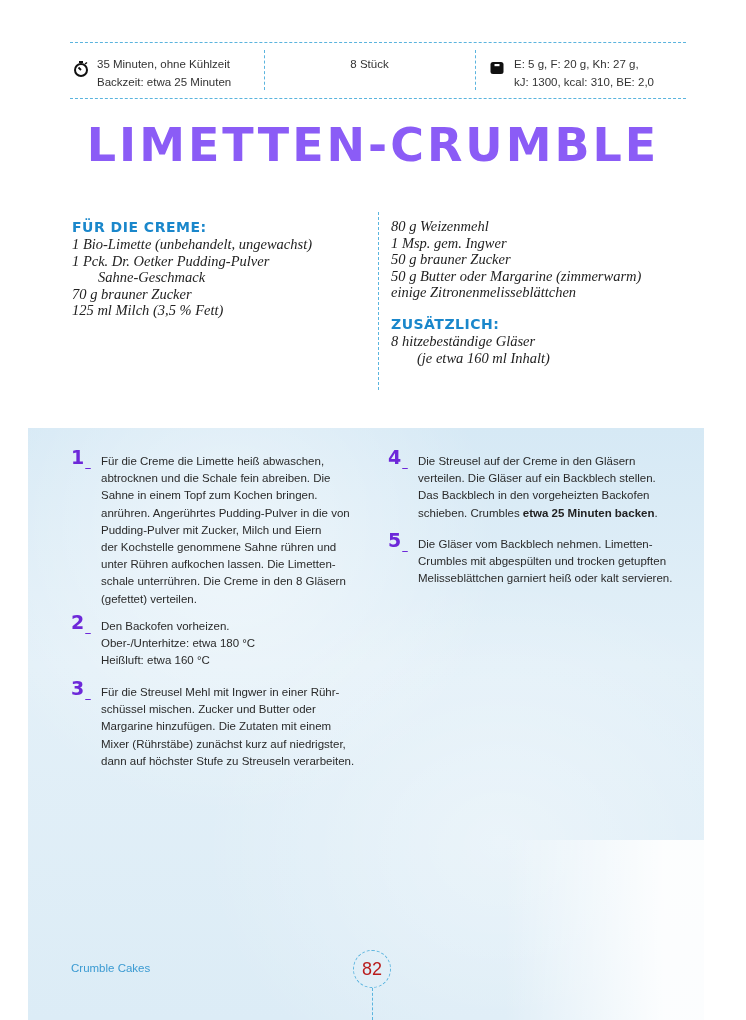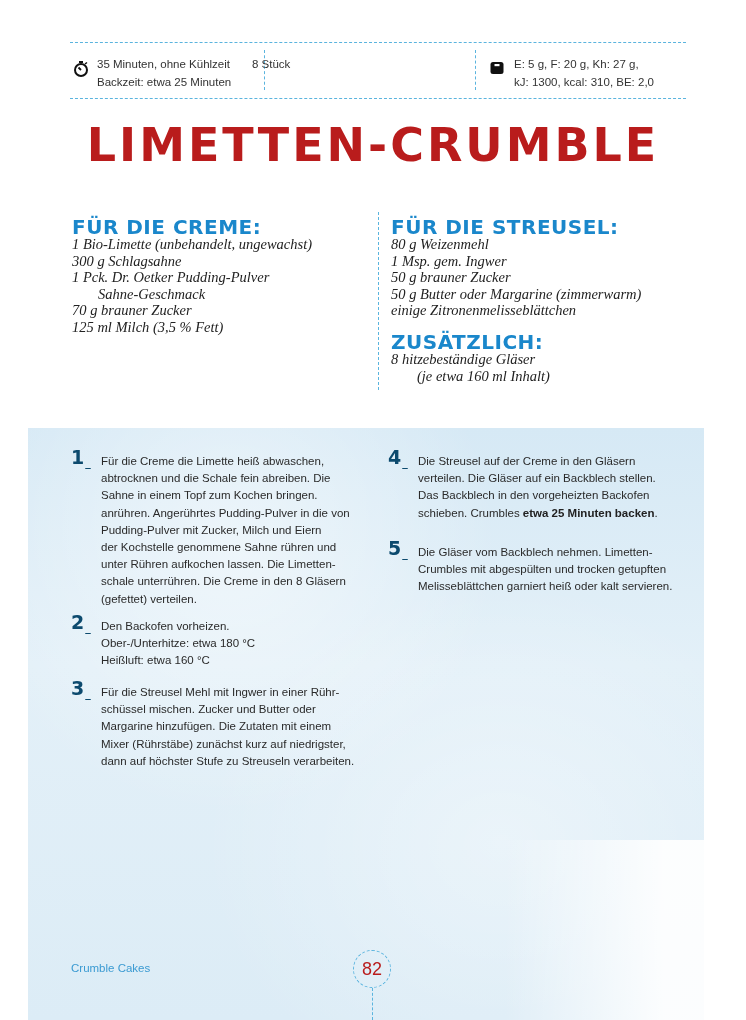--- a/index.html
+++ b/index.html
@@ -1,32 +1,32 @@
 <!DOCTYPE html>
 <html><head>
 <meta charset="utf-8">
 <style>
   html, body { margin: 0; padding: 0; }
   body { width: 746px; height: 1020px; position: relative; background: #ffffff; overflow: hidden; font-family: "Liberation Sans", sans-serif; color: #2a2a2a; }
   .dash-h { position: absolute; left: 70px; width: 616px; height: 0; border-top: 1.5px dashed #5ab4de; }
   .dash-v { position: absolute; width: 0; border-left: 1.5px dashed #5ab4de; }
   .info { position: absolute; top: 55px; font-size: 11.5px; line-height: 18px; color: #333; }
   .info .icon { position: absolute; left: 0; top: 6px; }
-  .title { position: absolute; top: 118px; left: 0; width: 746px; text-align: center; font-family: "DejaVu Sans", sans-serif; font-weight: bold; font-size: 46px; letter-spacing: 3px; color: #b91c1c; }
+  .title { position: absolute; top: 118px; left: 0; width: 746px; text-align: center; font-family: "DejaVu Sans", sans-serif; font-weight: bold; font-size: 46px; letter-spacing: 3px; color: #8b5cf6; }
   .ing { position: absolute; font-family: "Liberation Serif", serif; font-style: italic; font-size: 14.5px; line-height: 16.6px; color: #222; }
-  .ing h3 { margin: 0; font-family: "DejaVu Sans", sans-serif; font-style: normal; font-weight: bold; font-size: 20px; letter-spacing: 0.5px; color: #1a87cb; line-height: 18px; }
+  .ing h3 { margin: 0; font-family: "DejaVu Sans", sans-serif; font-style: normal; font-weight: bold; font-size: 14px; letter-spacing: 0.5px; color: #1a87cb; line-height: 18px; }
   .ing .indent { padding-left: 26px; }
   .bg { position: absolute; left: 28px; top: 428px; width: 676px; height: 592px;
         background:
           radial-gradient(ellipse at 30% 20%, rgba(255,255,255,0.5), rgba(255,255,255,0) 40%),
           radial-gradient(ellipse at 70% 70%, rgba(255,255,255,0.35), rgba(255,255,255,0) 45%),
           linear-gradient(180deg, #d6e9f5 0%, #e3f0f8 40%, #dcecf6 100%); }
   .bg-fade2 { position: absolute; right: 0; bottom: 0; width: 200px; height: 180px; background: linear-gradient(90deg, rgba(255,255,255,0) 0%, rgba(255,255,255,0.9) 80%); }
   .step { position: absolute; font-size: 11.5px; line-height: 17.2px; color: #2a2a2a; }
-  .step .num { position: absolute; left: -30px; top: -4px; font-family: "DejaVu Sans", sans-serif; font-weight: bold; font-size: 19px; color: #0c4a6e; }
+  .step .num { position: absolute; left: -30px; top: -4px; font-family: "DejaVu Sans", sans-serif; font-weight: bold; font-size: 19px; color: #6d28d9; }
   .step .num .us { font-size: 11px; vertical-align: -2px; margin-left: 1px; }
   .step b { font-weight: bold; color: #222; }
   .footer-label { position: absolute; left: 71px; top: 962px; font-size: 11.5px; color: #3a9ad2; }
   .page-circle { position: absolute; left: 353px; top: 950px; width: 36px; height: 36px; border-radius: 50%; border: 1.5px dashed #5ab4de; text-align: center; line-height: 36px; font-size: 18px; color: #b91c1c; }
   .page-stem { position: absolute; left: 372px; top: 988px; height: 32px; border-left: 1.5px dashed #5ab4de; }
 </style>
 </head>
 <body>
 
 <div class="dash-h" style="top:42px;"></div>
@@ -40,21 +40,21 @@
         <rect x="6" y="0" width="4" height="2" fill="#111"></rect>
         <line x1="12" y1="3" x2="14" y2="1.5" stroke="#111" stroke-width="1.5"></line>
         <circle cx="8" cy="9" r="6" fill="none" stroke="#111" stroke-width="2"></circle>
         <line x1="8" y1="9" x2="5.5" y2="6.5" stroke="#111" stroke-width="1.8"></line>
       </svg>
   </span>
   <div>35 Minuten, ohne Kühlzeit</div>
   <div>Backzeit: etwa 25 Minuten</div>
 </div>
 
-<div class="info" style="left:252px; width:211px; ">
+<div class="info" style="left:264px; width:211px; text-align:center;">
   <div>8 Stück</div>
 </div>
 
 <div class="info" style="left:490px; padding-left:24px;">
   <span class="icon">
     <svg width="14" height="14" viewBox="0 0 14 14">
         <rect x="0.5" y="1" width="13" height="12" rx="2.5" fill="#111"></rect>
         <rect x="4.5" y="3" width="5" height="2.2" fill="#fff"></rect>
       </svg>
   </span>
@@ -62,29 +62,27 @@
   <div>kJ: 1300, kcal: 310, BE: 2,0</div>
 </div>
 
 <div class="title">LIMETTEN-CRUMBLE</div>
 
 <div class="dash-v" style="left:378px; top:212px; height:178px;"></div>
 
 <div class="ing" style="left:72px; top:218px;">
   <h3>FÜR DIE CREME:</h3>
   <div>1 Bio-Limette (unbehandelt, ungewachst)</div>
-  <div>300 g Schlagsahne</div>
   <div>1 Pck. Dr. Oetker Pudding-Pulver</div>
   <div class="indent">Sahne-Geschmack</div>
   <div>70 g brauner Zucker</div>
   <div>125 ml Milch (3,5 % Fett)</div>
 </div>
 
 <div class="ing" style="left:391px; top:218px;">
-  <h3>FÜR DIE STREUSEL:</h3>
   <div>80 g Weizenmehl</div>
   <div>1 Msp. gem. Ingwer</div>
   <div>50 g brauner Zucker</div>
   <div>50 g Butter oder Margarine (zimmerwarm)</div>
   <div>einige Zitronenmelisseblättchen</div>
   <h3 style="margin-top:14px;">ZUSÄTZLICH:</h3>
   <div>8 hitzebeständige Gläser</div>
   <div class="indent">(je etwa 160 ml Inhalt)</div>
 </div>
 
@@ -122,21 +120,21 @@
 </div>
 
 <div class="step" style="left:418px; top:453px;">
   <span class="num"><span>4</span><span class="us">_</span></span>
   <div>Die Streusel auf der Creme in den Gläsern</div>
   <div>verteilen. Die Gläser auf ein Backblech stellen.</div>
   <div>Das Backblech in den vorgeheizten Backofen</div>
   <div><span>schieben. Crumbles </span><b>etwa 25 Minuten backen</b><span>.</span></div>
 </div>
 
-<div class="step" style="left:418px; top:536px;margin-top:8px;">
+<div class="step" style="left:418px; top:536px;">
   <span class="num"><span>5</span><span class="us">_</span></span>
   <div>Die Gläser vom Backblech nehmen. Limetten-</div>
   <div>Crumbles mit abgespülten und trocken getupften</div>
   <div>Melisseblättchen garniert heiß oder kalt servieren.</div>
 </div>
 
 <div class="footer-label">Crumble Cakes</div>
 <div class="page-circle">82</div>
 <div class="page-stem"></div>
 

